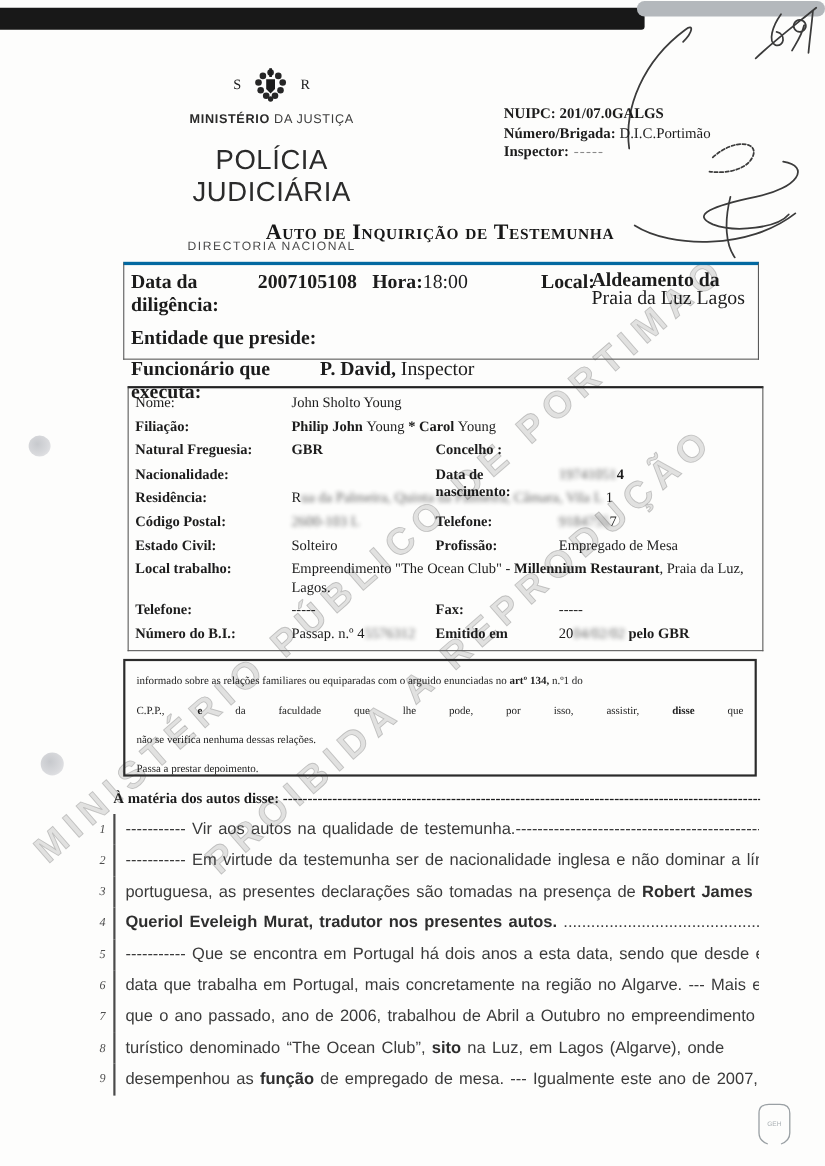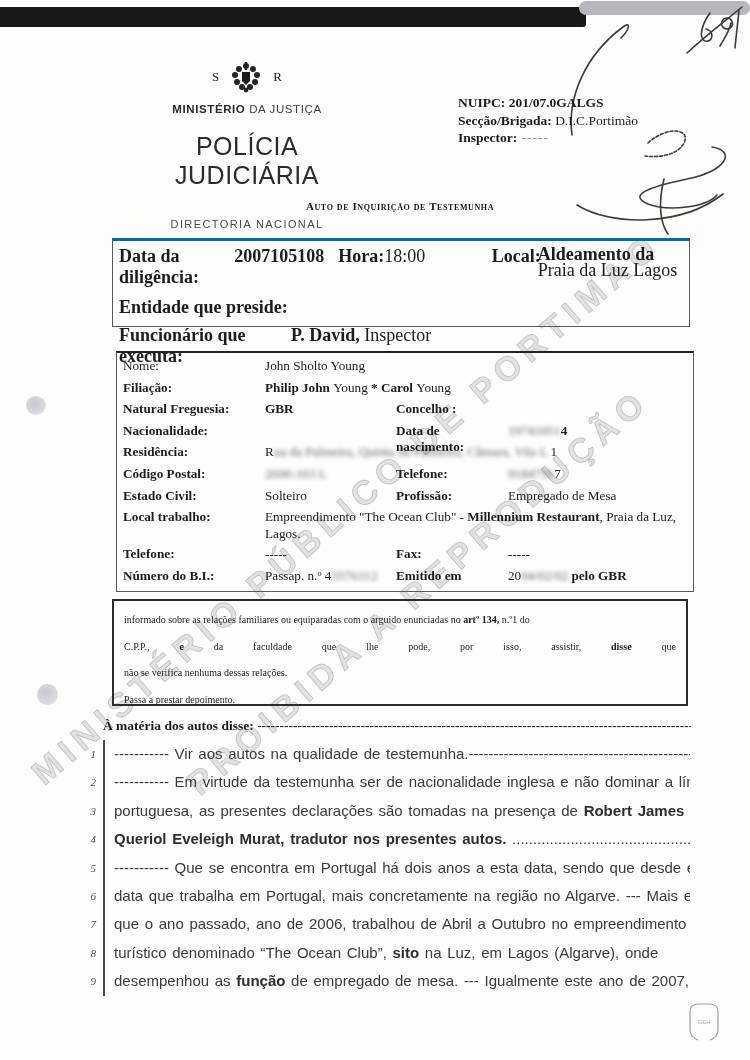--- a/index.html
+++ b/index.html
@@ -16,21 +16,21 @@
   .hdr-left{left:133px;top:60px;width:228px;text-align:center;font-family:"Liberation Sans",sans-serif;}
   .emblem-row{display:flex;align-items:center;justify-content:center;gap:9px;font-family:"Liberation Serif",serif;
               font-size:13px;color:#222;}
   .ministry{margin-top:9px;font-size:11.5px;letter-spacing:.6px;color:#3d3d3d;}
   .ministry .b{color:#2a2a2a;}
   .org{margin-top:17px;font-size:25px;letter-spacing:.5px;color:#2b2b2b;}
   .directorate{margin-top:28px;font-size:11px;letter-spacing:1.4px;color:#4a4a4a;}
   .case-block{left:458px;top:94px;width:250px;font-size:13.5px;line-height:17.5px;}
   .case-block .lbl{font-weight:bold;}
   .case-block .dashes{color:#8a8a8a;letter-spacing:1px;}
-  .doc-title{left:130px;top:200px;width:540px;text-align:center;font-size:11px;font-weight:bold;
+  .doc-title{left:130px;top:200px;width:540px;text-align:center;font-size:20px;font-weight:bold;
              font-variant:small-caps;letter-spacing:.6px;color:#171717;}
   
   .box{border:1px solid #5a5a5a;background:transparent;}
   .box1{left:112px;top:238px;width:576px;height:85px;border-top:3px solid #0369a1;font-size:18px;padding:0;}
   .box1 .r1{display:flex;padding:5px 0 0 6px;}
   .box1 .r1 .l{font-weight:bold;}
   .c-datel{width:122px;} .c-date{width:110px;font-weight:bold;} .c-horal{width:46px;}
   .c-hora{width:84px;} .c-locall{width:46px;margin-left:28px;} .c-place{width:160px;line-height:16px;}
   .box1 .r2{padding:9px 0 0 6px;font-weight:bold;}
   .box1 .r3{display:flex;padding:7px 0 0 6px;}
@@ -124,21 +124,21 @@
       </svg>
       <span>R</span>
     </div>
     <div class="ministry"><span class="b">MINISTÉRIO</span><span> DA JUSTIÇA</span></div>
     <div class="org">POLÍCIA JUDICIÁRIA</div>
     <div class="directorate">DIRECTORIA NACIONAL</div>
   </div>
 
   <div class="abs case-block">
     <div><span class="lbl">NUIPC:</span><span class="lbl"> 201/07.0GALGS</span></div>
-    <div><span class="lbl">Secção/Brigada:</span><span> D.I.C.Portimão</span></div>
+    <div><span class="lbl">Número/Brigada:</span><span> D.I.C.Portimão</span></div>
     <div><span class="lbl">Inspector:</span><span class="dashes"> -----</span></div>
   </div>
 
   <div class="abs doc-title">Auto de Inquirição de Testemunha</div>
 
   <div class="abs box box1">
     <div class="r1">
       <span class="l c-datel">Data da diligência:</span>
       <span class="c-date">2007105108</span>
       <span class="l c-horal">Hora:</span>

